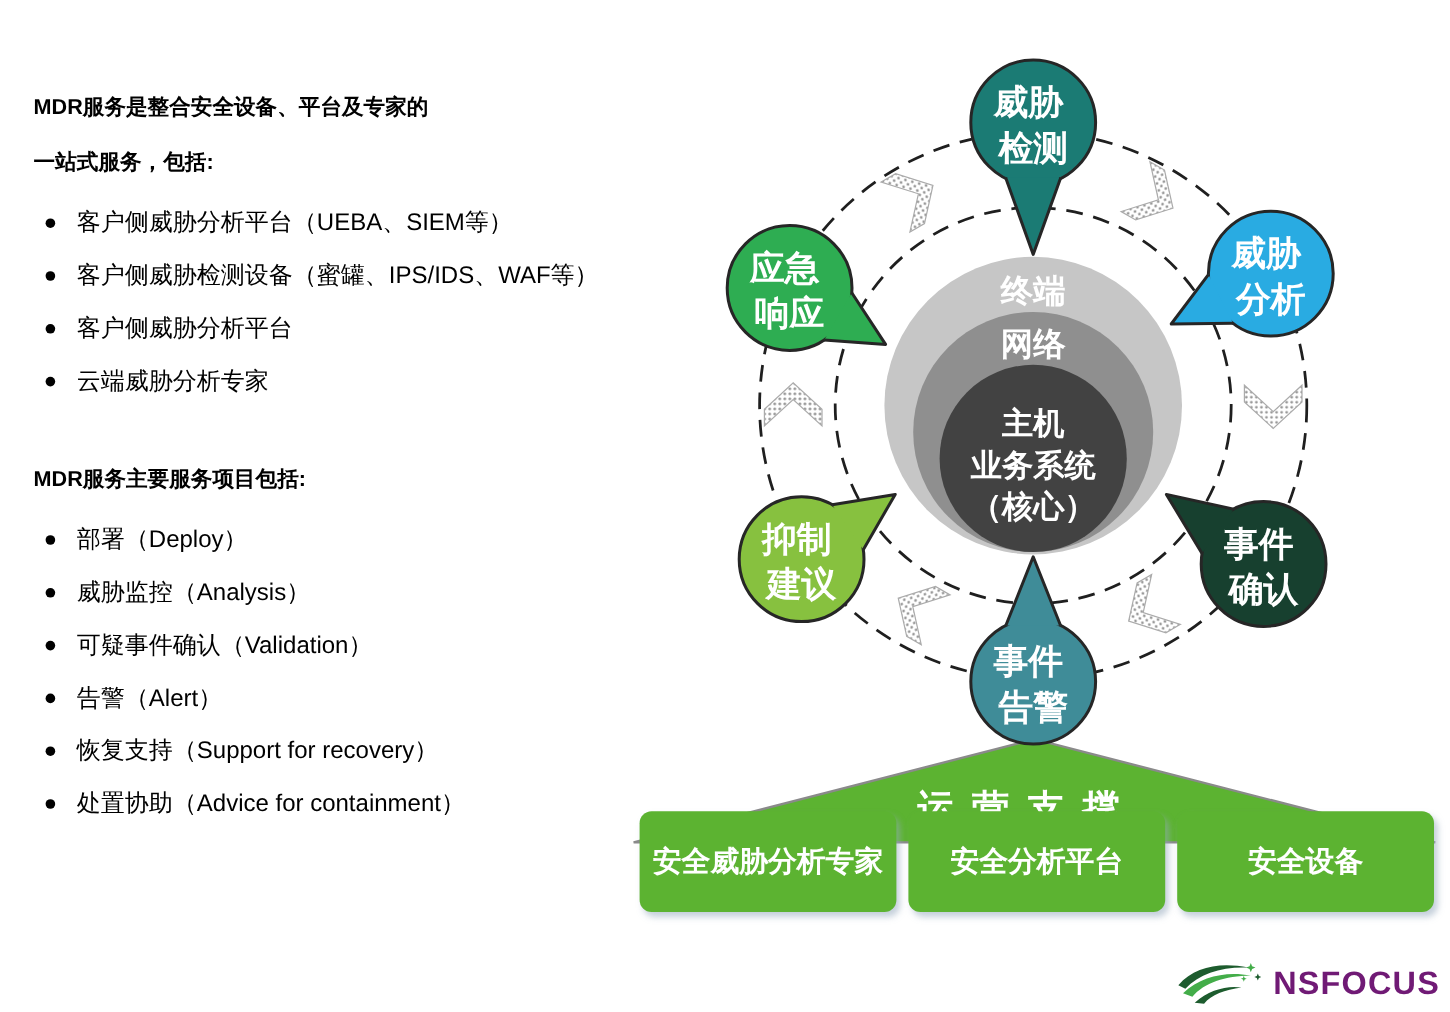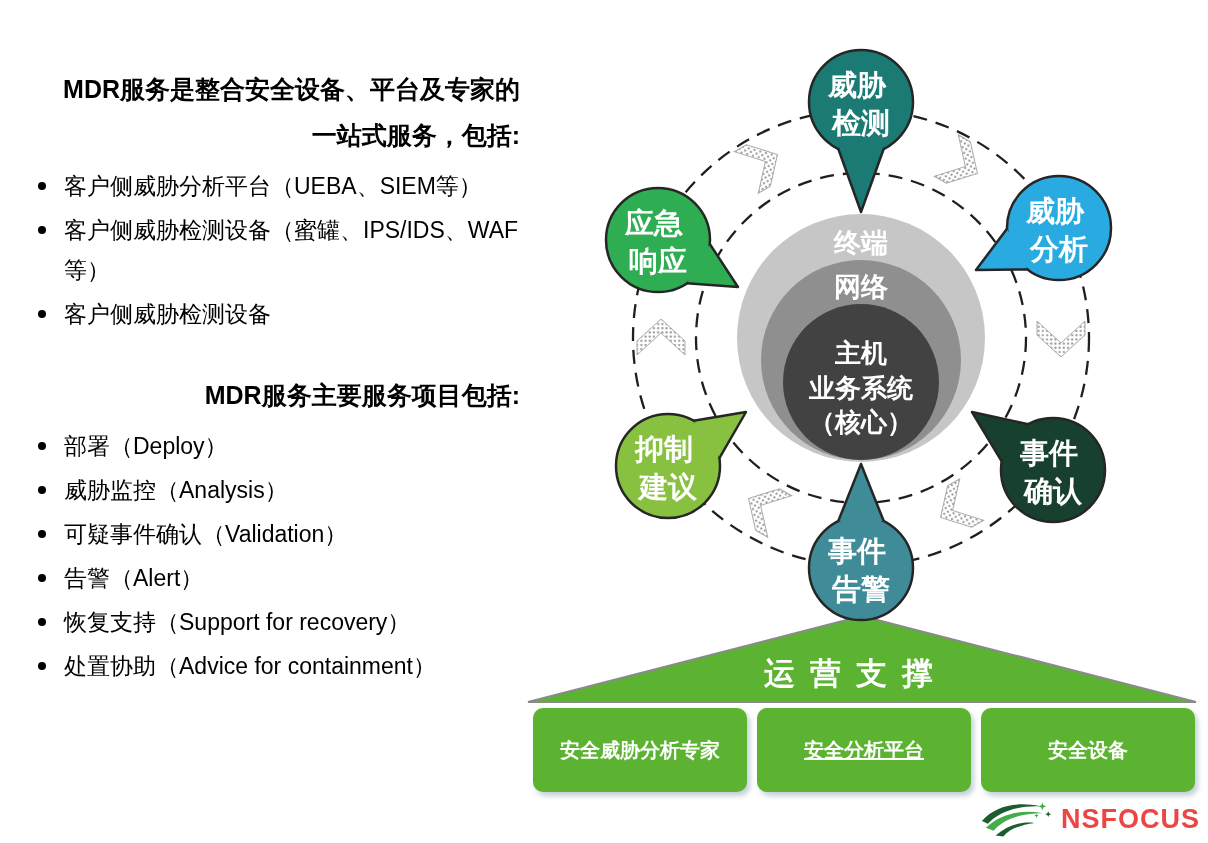--- a/index.html
+++ b/index.html
@@ -2,36 +2,36 @@
 <html><head>
 <meta charset="utf-8">
 <style>
   * { margin:0; padding:0; box-sizing:border-box; }
   html,body { width:1208px; height:843px; background:#ffffff; overflow:hidden;
               font-family:"Liberation Sans","DejaVu Sans",sans-serif; }
   .stage { position:relative; width:1208px; height:843px; background:#fff; }
 
   
   .left-panel { position:absolute; left:28px; top:66px; width:492px; color:#000; }
-  .panel-title { font-size:25px; font-weight:bold; line-height:46px;text-align:right; }
+  .panel-title { font-size:18px; font-weight:bold; line-height:46px; }
   .panel-title .tline { white-space:nowrap; display:block; }
   ul.plist { list-style:none; margin-top:8px; }
-  ul.plist li { position:relative; padding-left:36px; font-size:23px;
+  ul.plist li { position:relative; padding-left:36px; font-size:20px;
                 line-height:40px; margin-bottom:4px; }
   ul.plist li::before { content:""; position:absolute; left:10px; top:16px;
                 width:8px; height:8px; border-radius:50%; background:#000; }
   .section-gap { margin-top:38px; }
 
   
-  .support-box { position:absolute; top:708px; height:84px; width:214px;
+  .support-box { position:absolute; top:676px; height:84px; width:214px;
                  border-radius:10px; display:flex; align-items:center; justify-content:center;
-                 color:#fff; font-size:20px; font-weight:bold;
+                 color:#fff; font-size:24px; font-weight:bold;
                  box-shadow:3px 4px 5px rgba(150,170,190,.55); }
   .support-box.b1 { left:533px; }
-  .support-box.b2 { left:757px;text-decoration:underline; }
+  .support-box.b2 { left:757px; }
   .support-box.b3 { left:981px; }
 
   
   .logo { position:absolute; left:980px; top:798px; width:220px; height:42px;
           display:flex; align-items:center; gap:5px; }
   .logo-text { font-size:27px; font-weight:800; letter-spacing:1px; }
 
   
   svg text { font-family:"Liberation Sans","DejaVu Sans",sans-serif; font-weight:bold; }
   .diagram-svg { position:absolute; left:0; top:0; }
@@ -132,21 +132,22 @@
   </svg>
 
   <div class="left-panel">
     <div class="panel-title">
       <span class="tline">MDR服务是整合安全设备、平台及专家的</span>
       <span class="tline">一站式服务，包括:</span>
     </div>
     <ul class="plist">
       <li><span>客户侧威胁分析平台（UEBA、SIEM等）</span></li>
       <li><span>客户侧威胁检测设备（蜜罐、IPS/IDS、WAF等）</span></li>
-      <li><span>客户侧威胁检测设备</span></li>
+      <li><span>客户侧威胁分析平台</span></li>
+      <li><span>云端威胁分析专家</span></li>
     </ul>
 
     <div class="panel-title section-gap">MDR服务主要服务项目包括:</div>
     <ul class="plist">
       <li><span>部署（Deploy）</span></li>
       <li><span>威胁监控（Analysis）</span></li>
       <li><span>可疑事件确认（Validation）</span></li>
       <li><span>告警（Alert）</span></li>
       <li><span>恢复支持（Support for recovery）</span></li>
       <li><span>处置协助（Advice for containment）</span></li>
@@ -165,16 +166,16 @@
 
   <div class="logo">
     <svg width="78" height="40" viewBox="0 0 78 40">
       <path d="M2,22 C16,6 38,2 62,7 C40,6 20,12 8,25 Z" fill="#1d5c2e"></path>
       <path d="M6,29 C22,14 44,10 64,14 C42,14 24,20 14,32 Z" fill="#43ad49"></path>
       <path d="M16,37 C28,26 44,22 56,24 C42,26 30,30 24,38 Z" fill="#1d5c2e"></path>
       <path d="M64,3 l1.1,2.9 L68,7 l-2.9,1.1 L64,11 l-1.1,-2.9 L60,7 l2.9,-1.1 Z" fill="#43ad49"></path>
       <path d="M70,12 l0.9,2.2 L73,15 l-2.1,0.8 L70,18 l-0.9,-2.2 L67,15 l2.1,-0.8 Z" fill="#1d5c2e"></path>
       <path d="M58,14 l0.7,1.8 L60.5,16.5 l-1.8,0.7 L58,19 l-0.7,-1.8 L55.5,16.5 l1.8,-0.7 Z" fill="#43ad49"></path>
     </svg>
-    <span class="logo-text" style="color: #ef4444;">NSFOCUS</span>
+    <span class="logo-text" style="color: #701a75;">NSFOCUS</span>
   </div>
 
 </div>
 
 </body></html>

